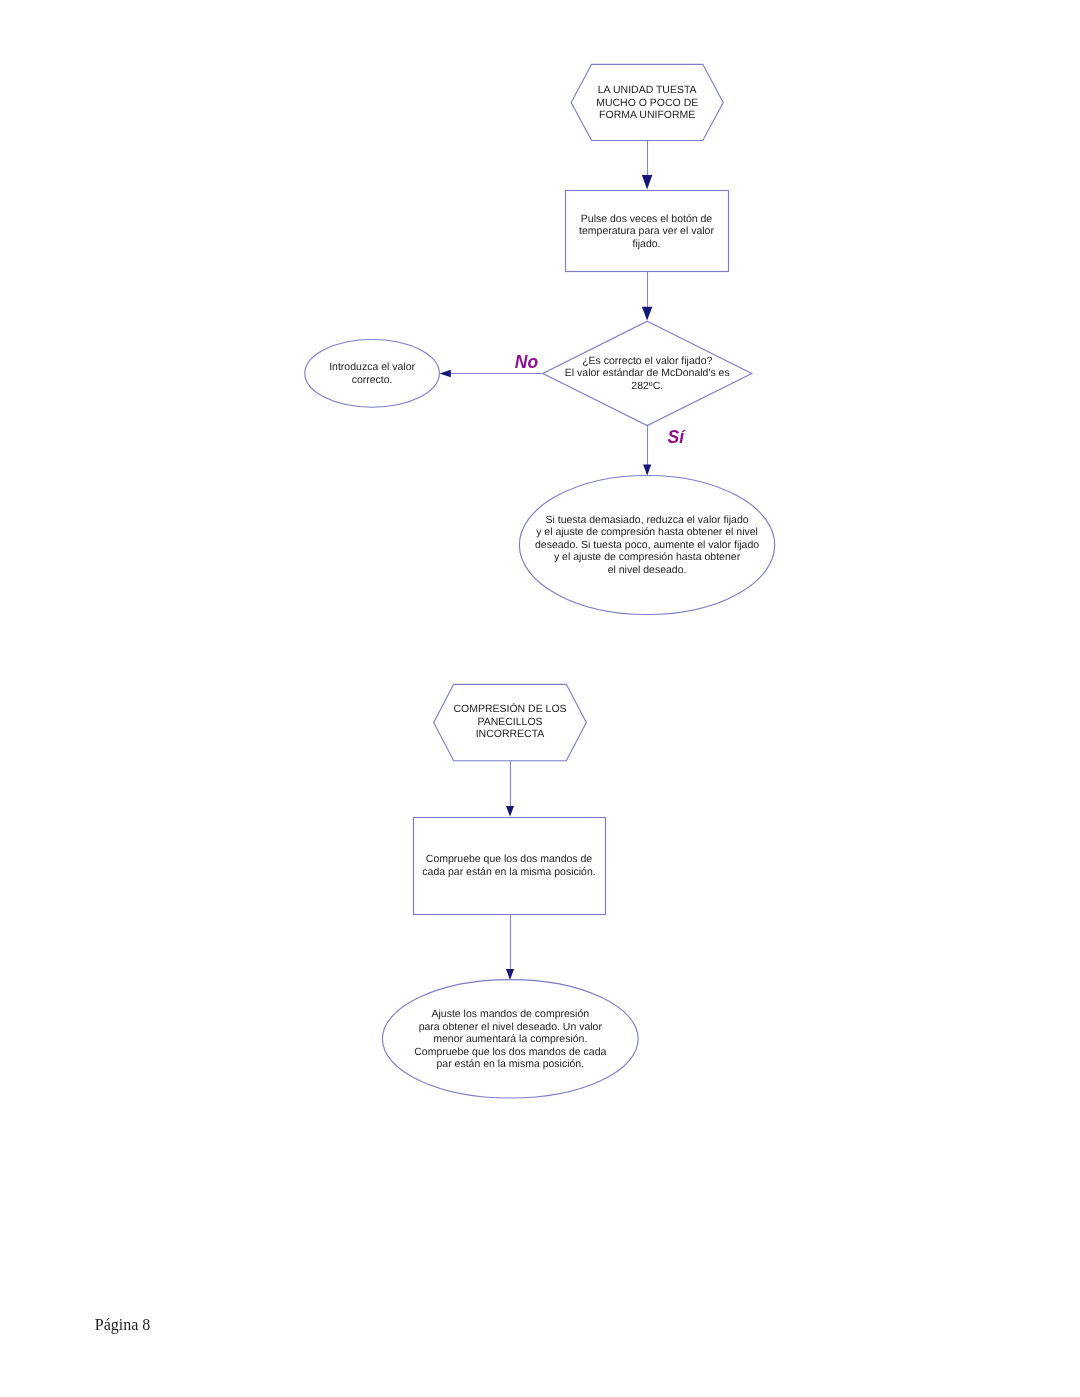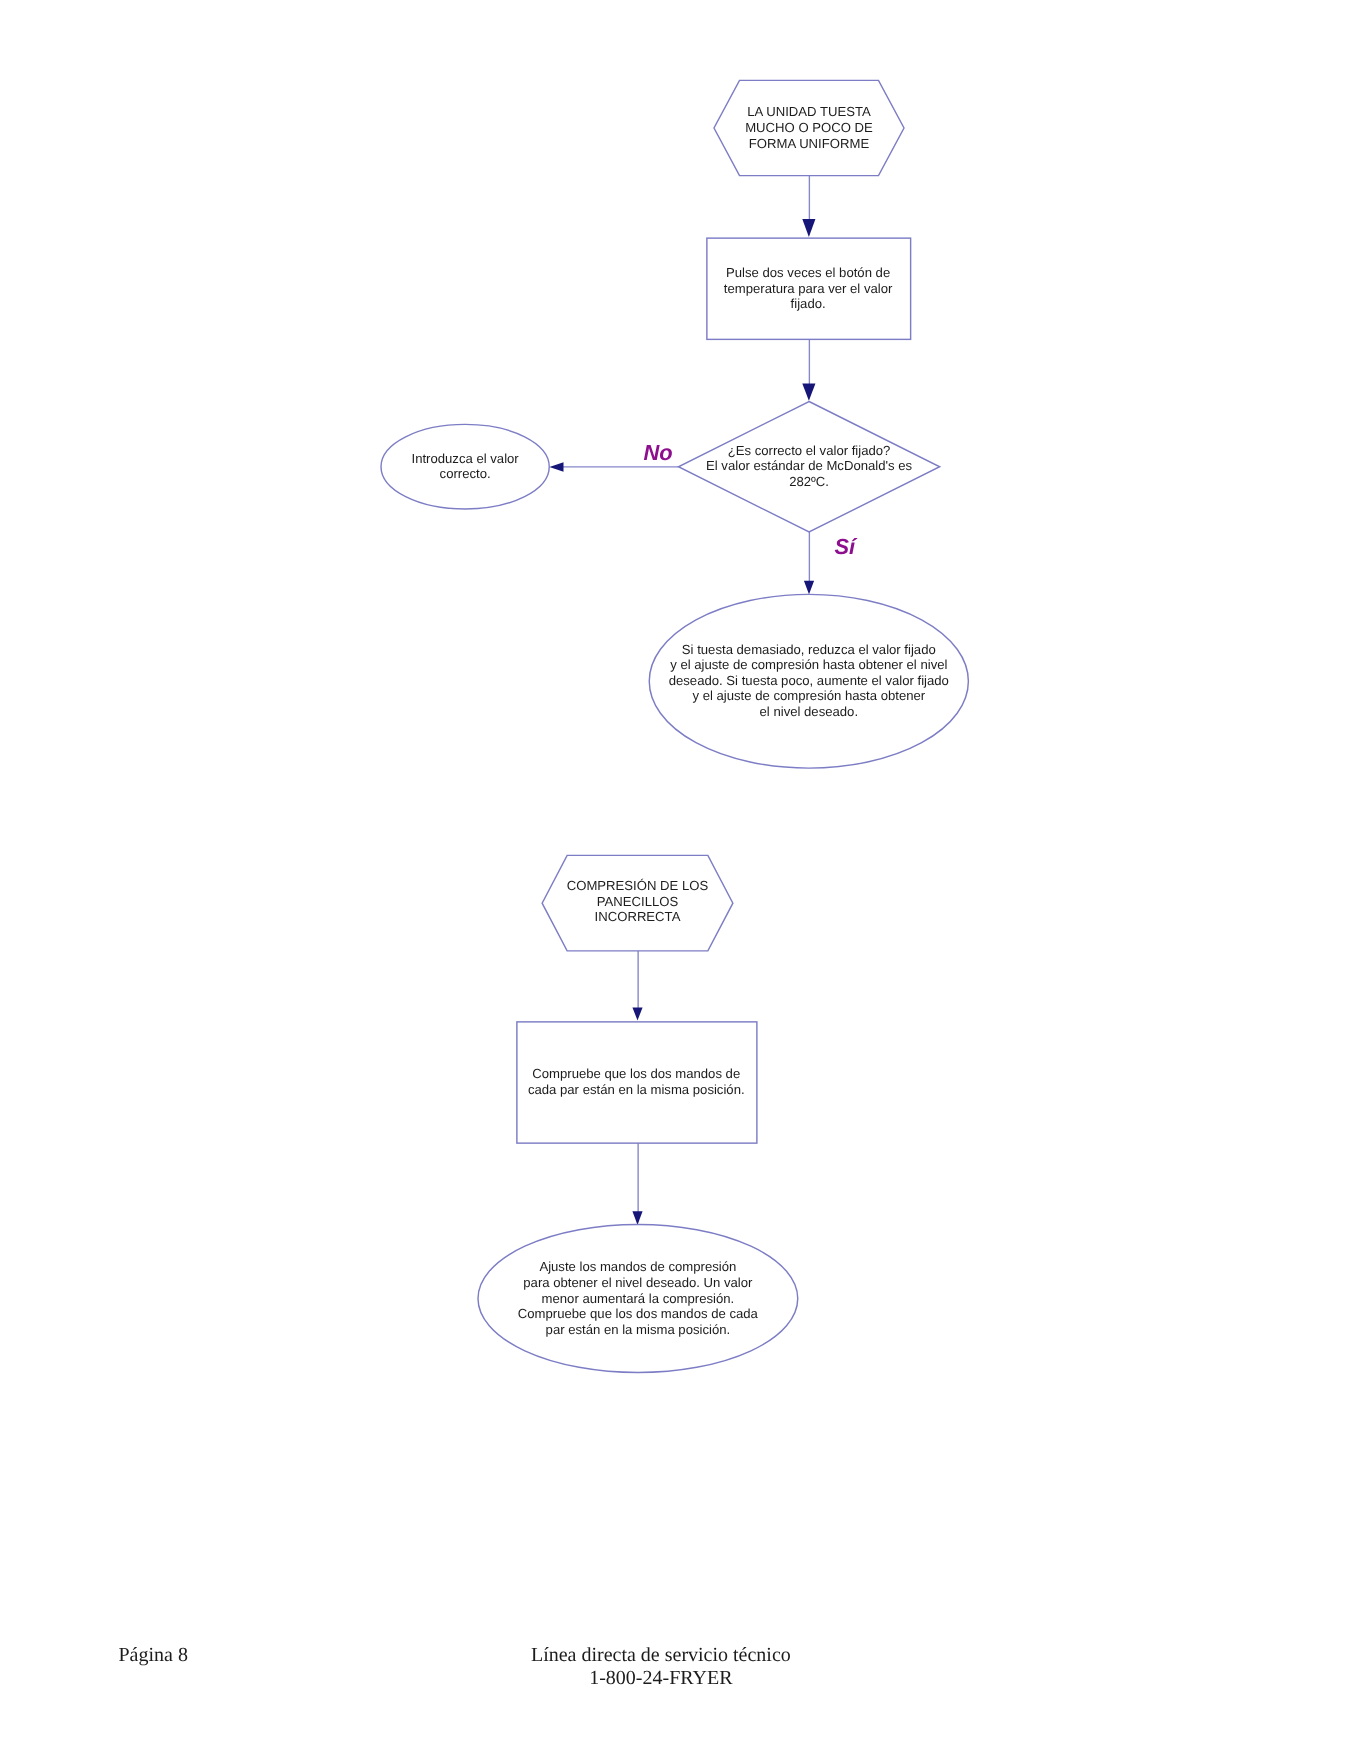--- a/index.html
+++ b/index.html
@@ -85,17 +85,13 @@
           <ellipse cx="510.3" cy="1038.8" rx="127.9" ry="59.2" class="shape"></ellipse>
           <text x="510.3" y="0" class="nodetext"><tspan x="510.3" y="1017.00">Ajuste los mandos de compresión</tspan><tspan x="510.3" y="1029.50">para obtener el nivel deseado. Un valor</tspan><tspan x="510.3" y="1042.00">menor aumentará la compresión.</tspan><tspan x="510.3" y="1054.50">Compruebe que los dos mandos de cada</tspan><tspan x="510.3" y="1067.00">par están en la misma posición.</tspan></text>
         </g>
       </g>
     <g id="labels-layer">
         <text x="526.5" y="368.2" class="branch">No</text>
         <text x="675.8" y="443.4" class="branch">Sí</text>
       </g>
   </svg>
   <div class="footer" id="page-left">Página 8</div>
-  <div class="footer" id="page-center">
-    <div>Línea directa de servicio técnico</div>
-    <div>1-800-24-FRYER</div>
-  </div>
 </div>
 
 </body></html>

